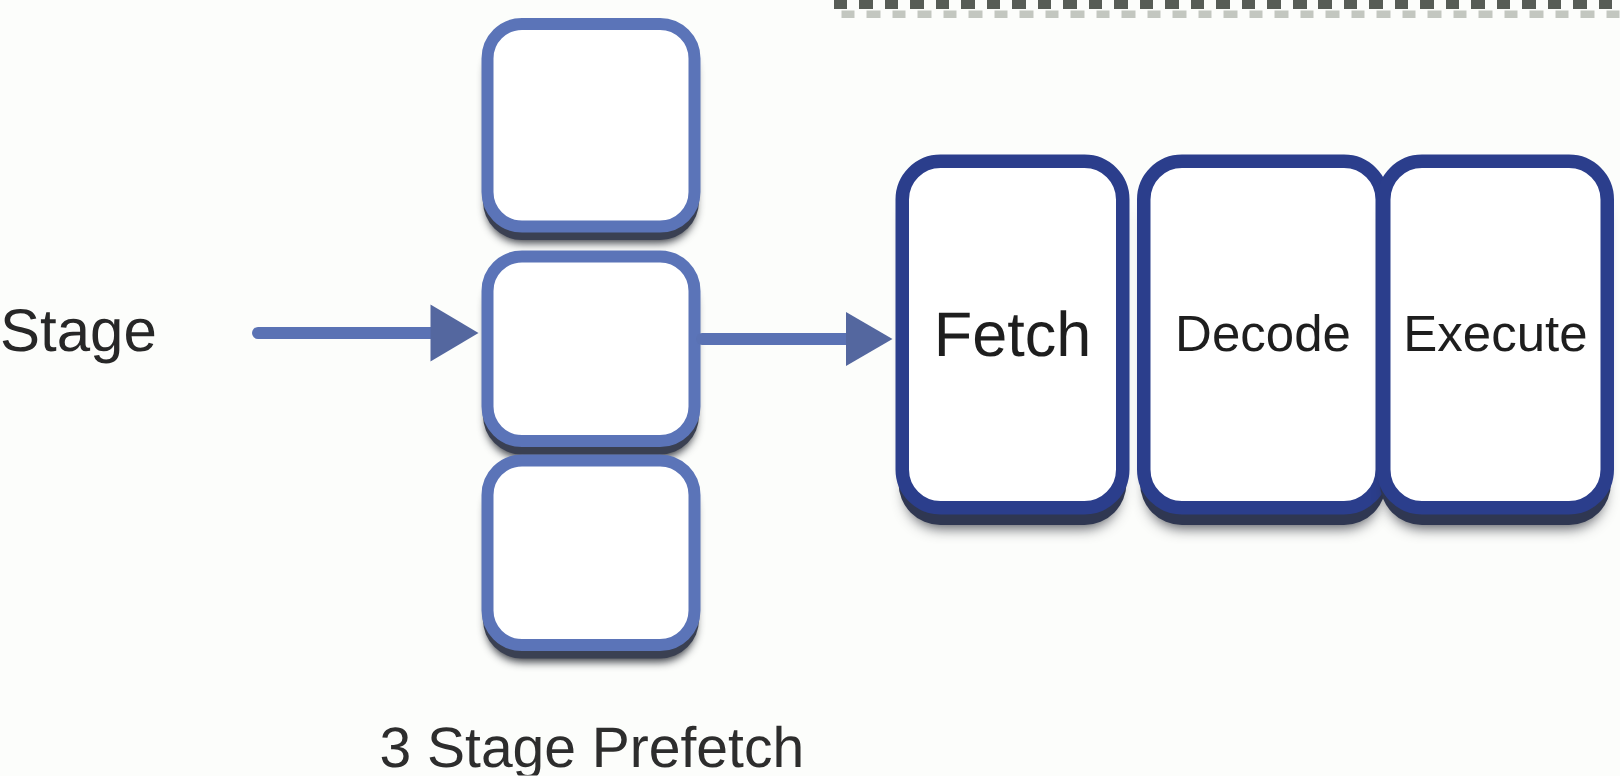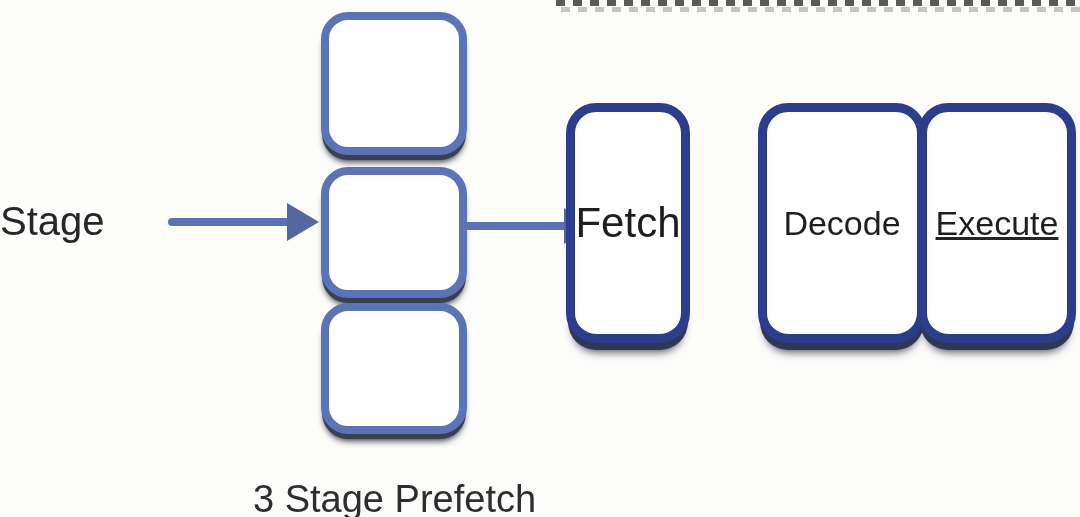--- a/index.html
+++ b/index.html
@@ -67,23 +67,23 @@
   
   .stage-box {
     top: 103px; height: 240px;
     box-sizing: border-box;
     background: #fff;
     border: 9px solid #2b3e8c;
     border-radius: 30px;
     box-shadow: 0 9px 0 -2px #2f3752, 0 16px 9px -7px rgba(40, 43, 52, 0.8);
     display: flex; align-items: center; justify-content: center;
   }
-  .stage-box.fetch   { left: 566px; width: 124px; }
+  .stage-box.fetch   { left: 597px; width: 156px; }
   .stage-box.decode  { left: 758px; width: 168px; }
-  .stage-box.execute { left: 918px; width: 158px; text-decoration: underline; }
+  .stage-box.execute { left: 918px; width: 158px; }
   .stage-label { color: #1e1e1e; }
   .stage-box.fetch   .stage-label { font-size: 42px; }
   .stage-box.decode  .stage-label { font-size: 34px; }
   .stage-box.execute .stage-label { font-size: 34px; }
 
   
   .prefetch-caption {
     left: 253px; top: 477px;
     font-size: 38px; line-height: 44px;
     color: #2d2d2d;

